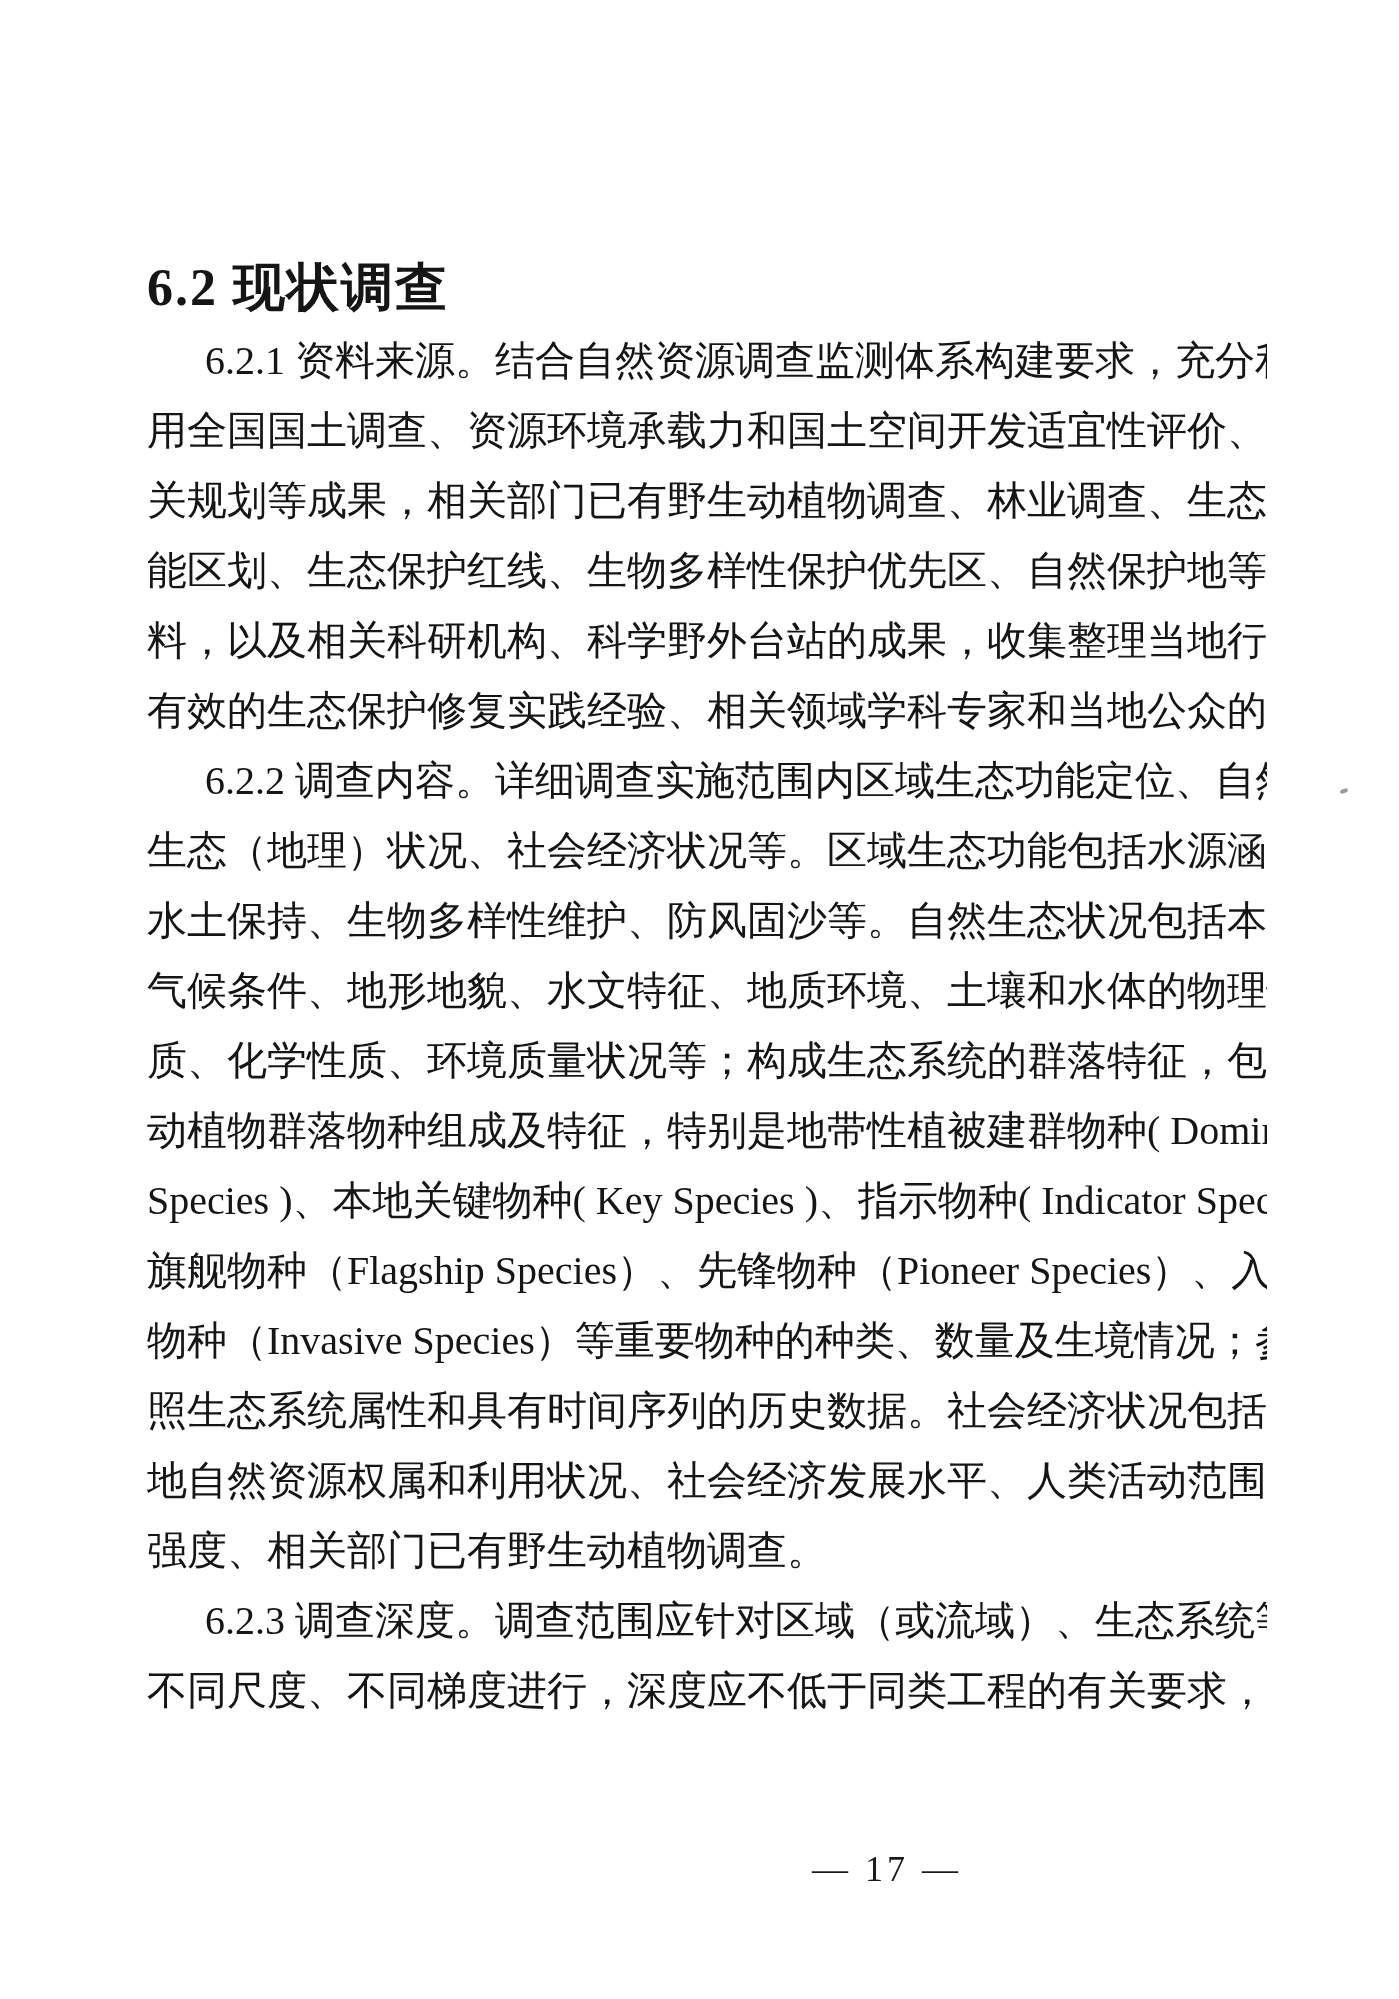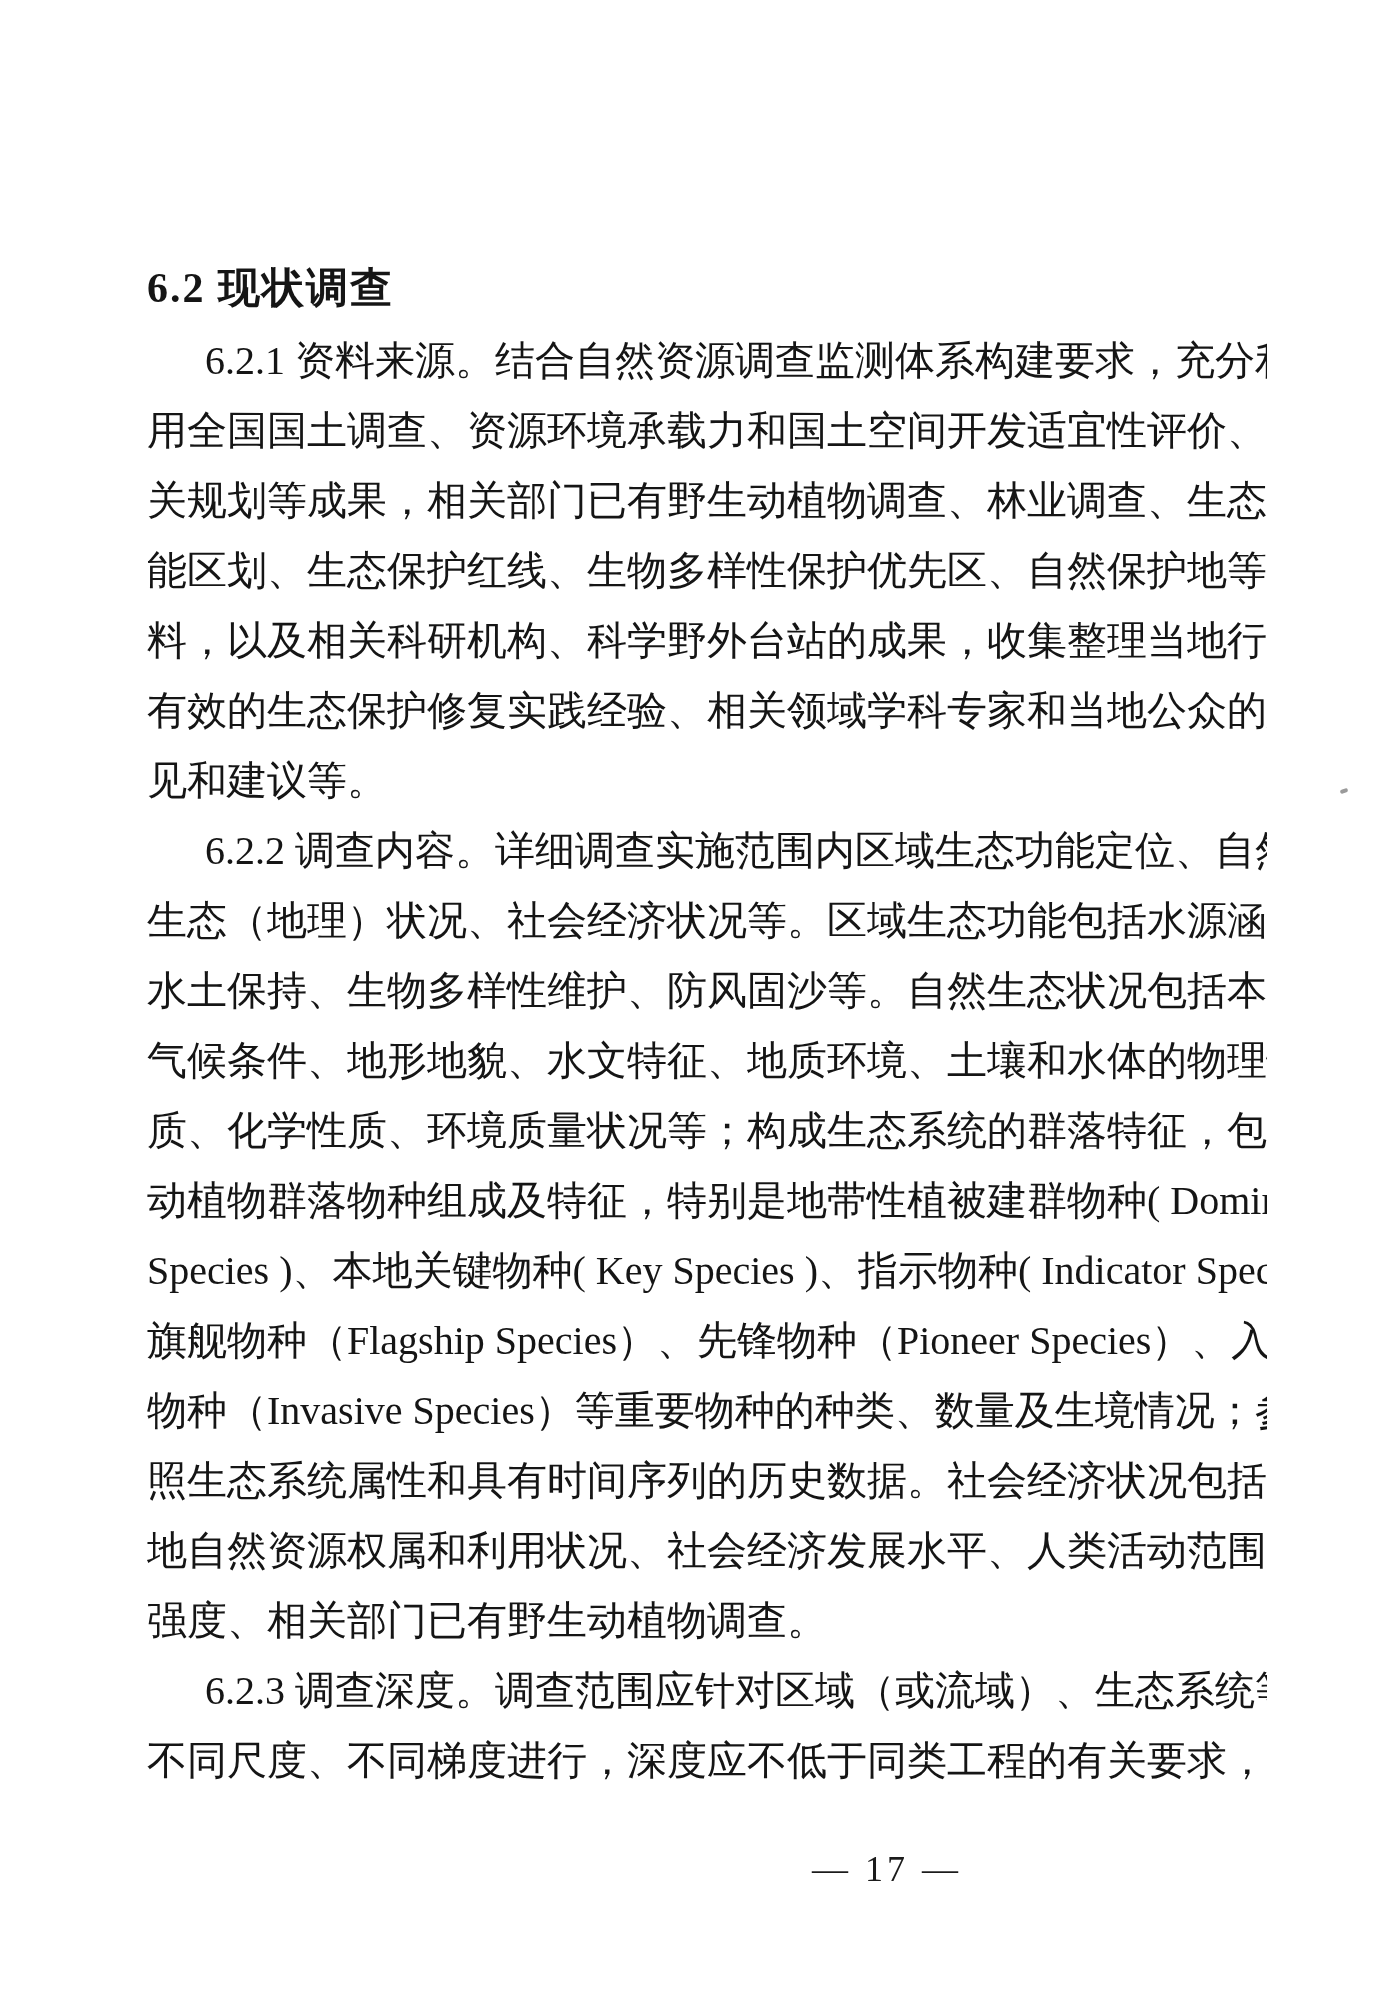--- a/index.html
+++ b/index.html
@@ -16,21 +16,21 @@
     font-family: "Liberation Serif", "DejaVu Serif", serif;
     color: #151515;
   }
   .content {
     position: absolute;
     left: 147px;
     top: 250px;
     width: 1120px;
   }
   .section-heading {
-    font-size: 42px;
+    font-size: 52px;
     line-height: 76px;
     font-weight: bold;
     letter-spacing: 2px;
     white-space: nowrap;
   }
   .tline {
     font-size: 40px;
     line-height: 70px;
     height: 70px;
     white-space: nowrap;
@@ -71,21 +71,20 @@
 
     <div class="section-heading">6.2 现状调查</div>
 
     <div>
       <div class="tline indent">6.2.1 资料来源。结合自然资源调查监测体系构建要求，充分利</div>
       <div class="tline">用全国国土调查、资源环境承载力和国土空间开发适宜性评价、相</div>
       <div class="tline">关规划等成果，相关部门已有野生动植物调查、林业调查、生态功</div>
       <div class="tline">能区划、生态保护红线、生物多样性保护优先区、自然保护地等资</div>
       <div class="tline">料，以及相关科研机构、科学野外台站的成果，收集整理当地行之</div>
       <div class="tline">有效的生态保护修复实践经验、相关领域学科专家和当地公众的意</div>
-      <div class="tline para-end">见和建议等。</div>
     </div>
 
     <div>
       <div class="tline indent">6.2.2 调查内容。详细调查实施范围内区域生态功能定位、自然</div>
       <div class="tline">生态（地理）状况、社会经济状况等。区域生态功能包括水源涵养、</div>
       <div class="tline">水土保持、生物多样性维护、防风固沙等。自然生态状况包括本地</div>
       <div class="tline">气候条件、地形地貌、水文特征、地质环境、土壤和水体的物理性</div>
       <div class="tline">质、化学性质、环境质量状况等；构成生态系统的群落特征，包括</div>
       <div class="tline">动植物群落物种组成及特征，特别是地带性植被建群物种( Dominant</div>
       <div class="tline">Species )、本地关键物种( Key Species )、指示物种( Indicator Species )、</div>

